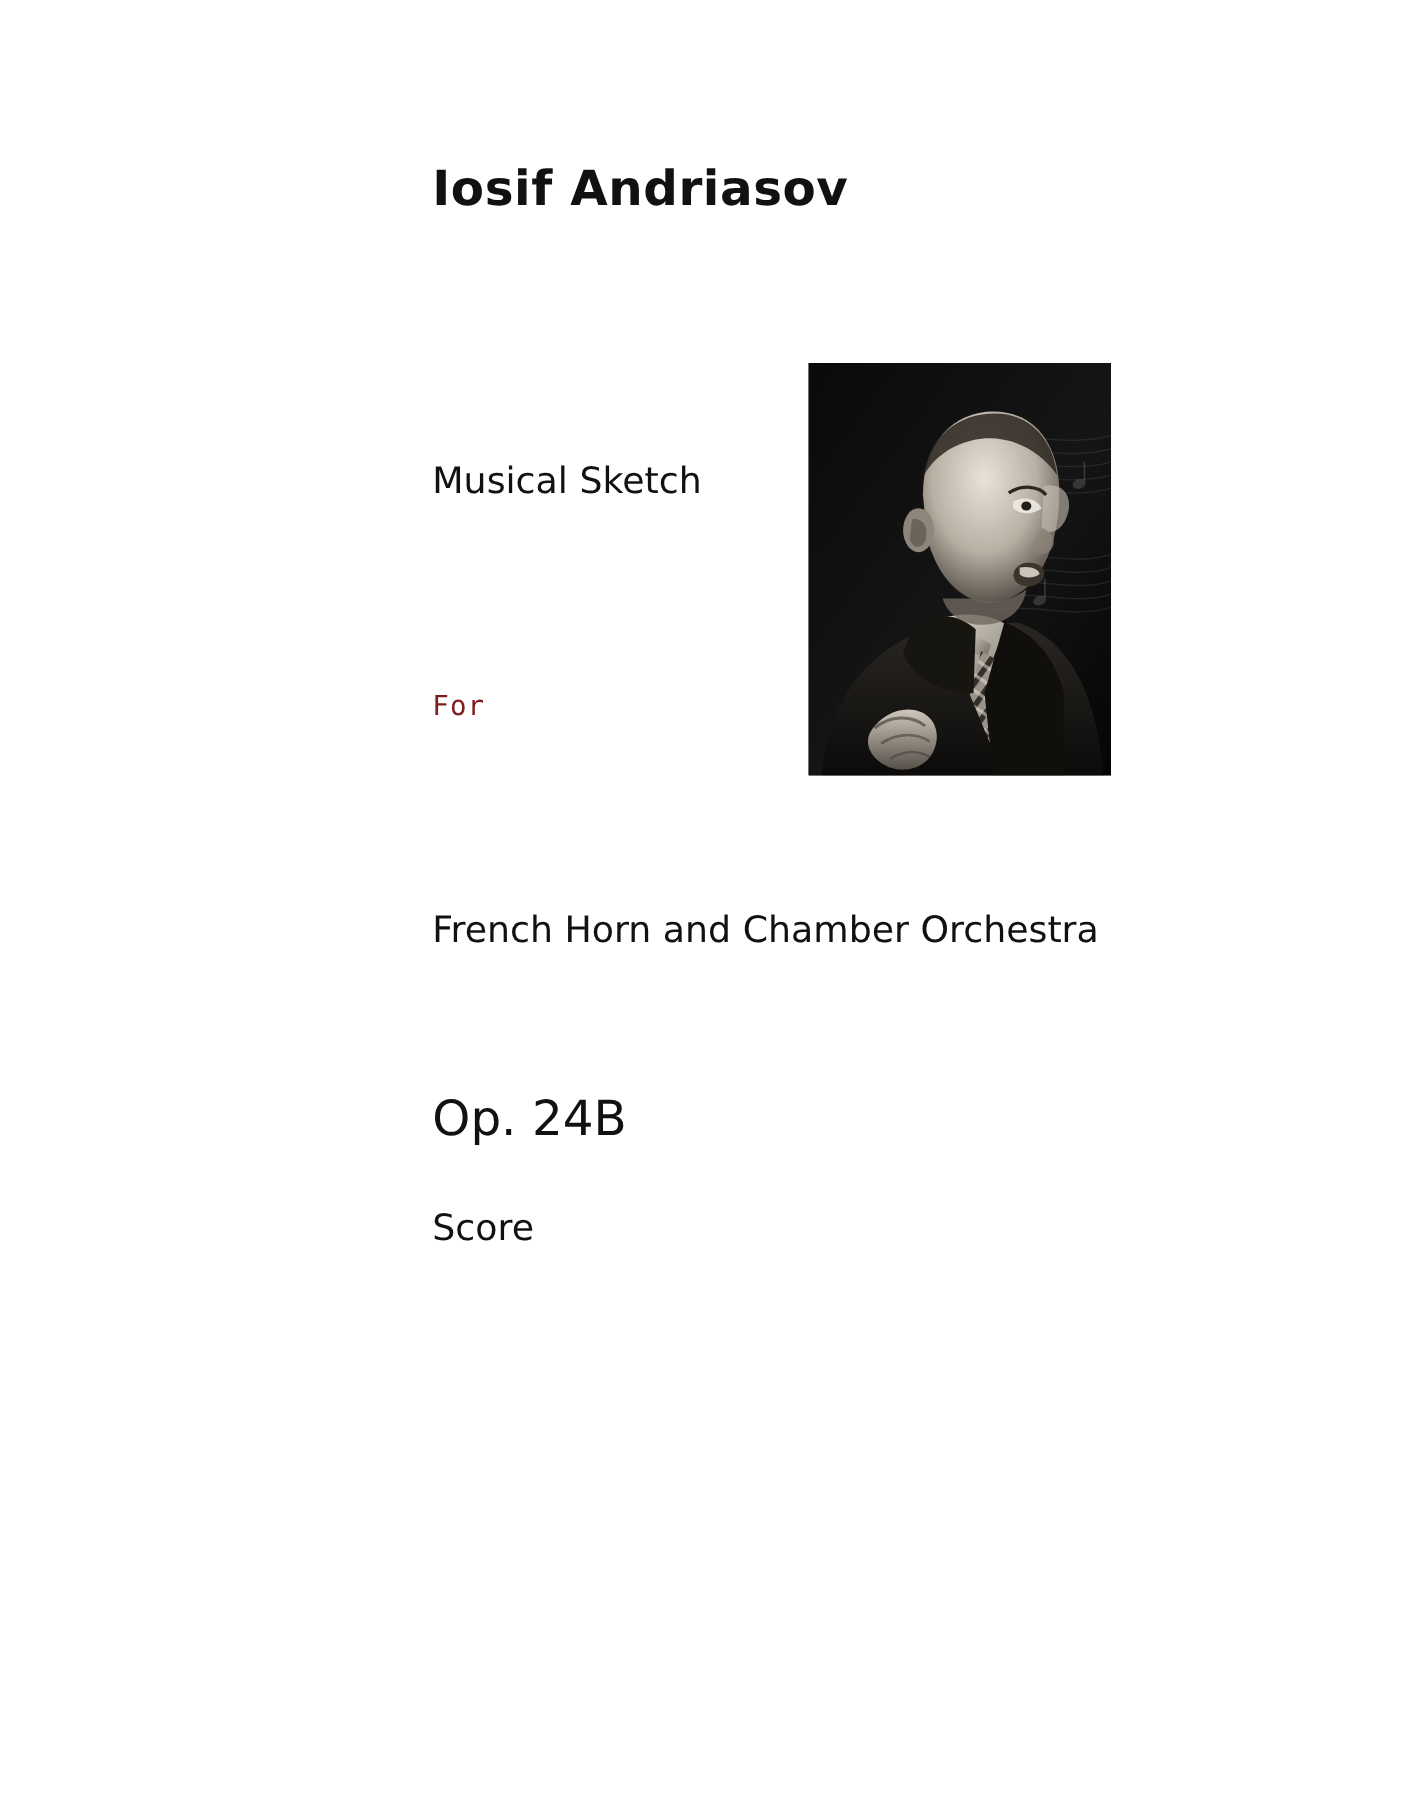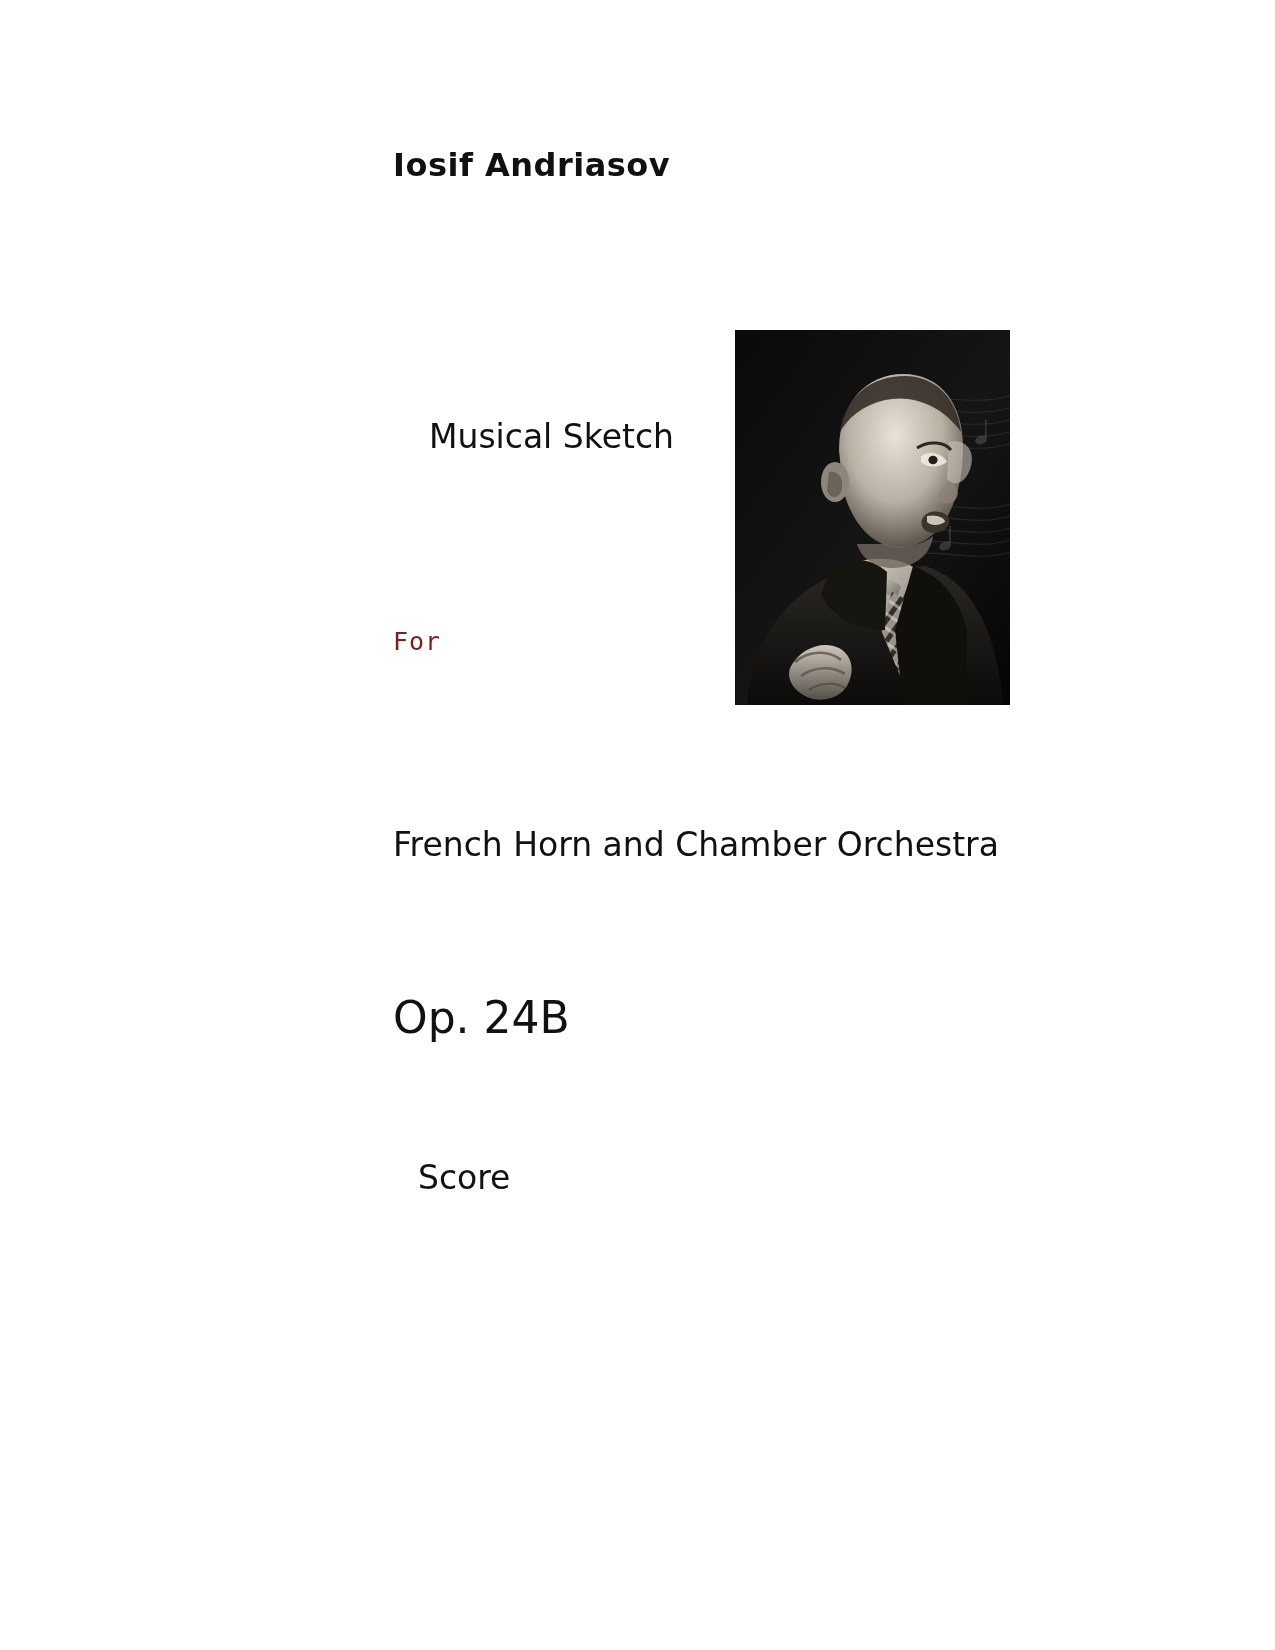--- a/index.html
+++ b/index.html
@@ -21,21 +21,21 @@
     width: 1275px;
     height: 1650px;
     background: #ffffff;
   }
 
   .composer-name {
     position: absolute;
     left: 393px;
     top: 146px;
     font-family: "DejaVu Sans", sans-serif;
-    font-size: 32px;
+    font-size: 44px;
     font-weight: bold;
     letter-spacing: 0.5px;
     color: #111111;
     white-space: nowrap;
     text-align: right;
   }
 
   .portrait {
     position: absolute;
     left: 735px;
@@ -56,21 +56,20 @@
     position: absolute;
     font-family: "DejaVu Sans", sans-serif;
     color: #111111;
     white-space: nowrap;
   }
 
   .work-title {
     left: 393px;
     top: 417px;
     font-size: 33px;
-    margin-left: 36px;
   }
 
   .for-word {
     left: 393px;
     top: 627px;
     font-size: 25px;
     font-family: "DejaVu Sans Mono", monospace;
     letter-spacing: 1px;
     color: #7f1d1d;
   }
@@ -82,23 +81,22 @@
   }
 
   .opus {
     left: 393px;
     top: 992px;
     font-size: 44px;
   }
 
   .score-label {
     left: 393px;
-    top: 1158px;
+    top: 1096px;
     font-size: 33px;
-    margin-left: 25px;
   }
 
   .publisher-block {
     position: absolute;
     left: 393px;
     top: 1322px;
     font-family: "DejaVu Sans", sans-serif;
     font-size: 31px;
     line-height: 42px;
     color: #111111;

